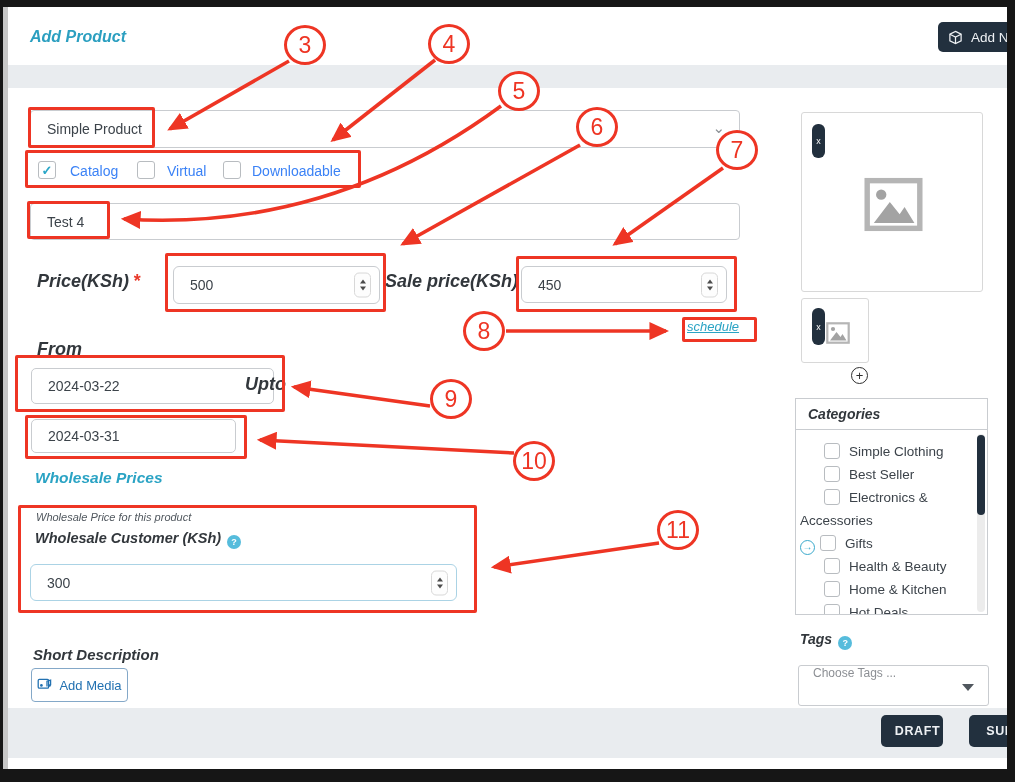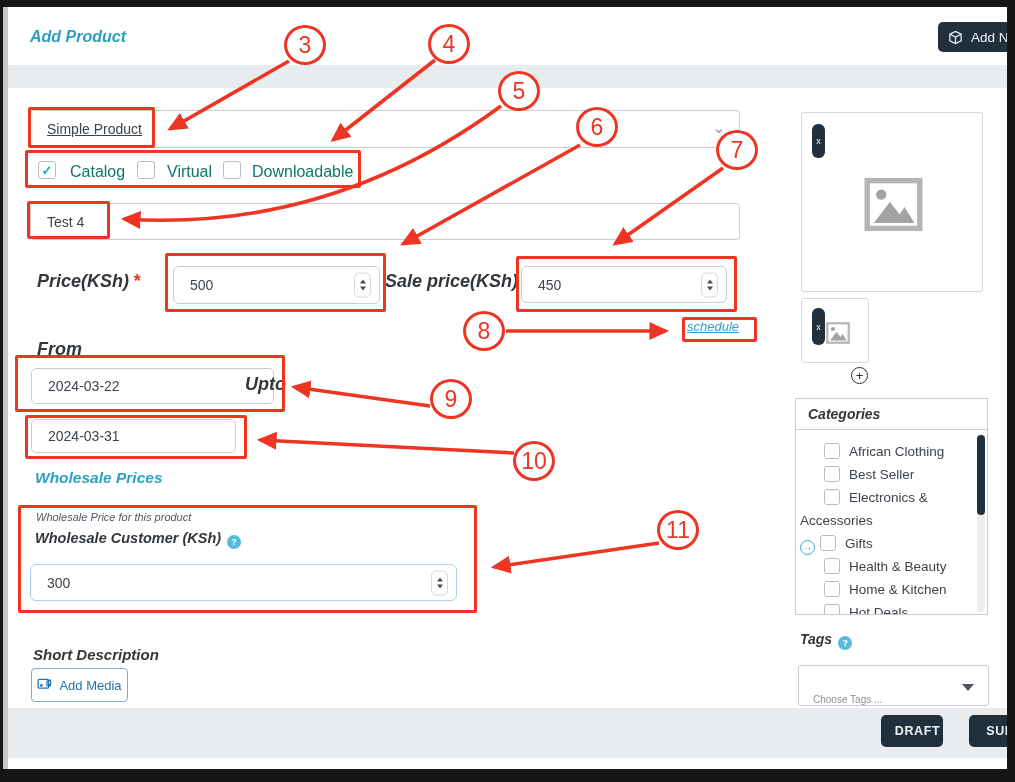--- a/index.html
+++ b/index.html
@@ -27,21 +27,21 @@
     font-family:"Liberation Sans",sans-serif; cursor:pointer;padding-left:11px;
   }
   .add-new-btn { left:938px; top:22px; width:90px; height:30px; font-size:13.5px; gap:8px; justify-content:flex-start; padding-left:10px; white-space:nowrap; }
   .draft-btn   { left:881px; top:715px; width:62px; height:32px; font-weight:bold; font-size:12.5px; letter-spacing:.6px; }
   .submit-btn  { left:969px; top:715px; width:75px; height:32px; font-weight:bold; font-size:12.5px; letter-spacing:.6px; }
 
   .field {
     background:#fff; border:1px solid #c9ccd0; border-radius:4px;
     font-size:14px; color:#3c434a; display:flex; align-items:center; padding-left:16px;
   }
-  .select-box { left:30px; top:110px; width:710px; height:38px;text-decoration:underline; }
+  .select-box { left:30px; top:110px; width:710px; height:38px; }
   .select-caret { position:absolute; right:14px; top:8px; color:#8a8f94; font-size:15px; }
   .name-input { left:30px; top:203px; width:710px; height:37px; }
   .num-input  { border-radius:6px; position:absolute; }
   .price-input{ left:173px; top:266px; width:207px; height:38px; }
   .sale-input { left:521px; top:266px; width:206px; height:37px; }
   .wh-input   { left:30px;  top:564px; width:427px; height:37px; border-color:#abd3e5; }
   .date-input { border-radius:5px; }
   .from-input { left:31px; top:368px; width:243px; height:36px; }
   .upto-input { left:31px; top:419px; width:205px; height:34px; }
 
@@ -75,21 +75,21 @@
   .add-media-btn {
     left:31px; top:668px; width:97px; height:34px; background:#fff;
     border:1px solid #84a8c8; border-radius:4px; color:#2271b1; font-size:13px;
     display:flex; align-items:center; justify-content:center; gap:6px; cursor:pointer;
     font-family:"Liberation Sans",sans-serif;
   }
 
   .cb { width:18px; height:18px; background:#fff; border:1px solid #b8bcc0; border-radius:3px;
         display:flex; align-items:center; justify-content:center;
         color:#2aa7c8; font-size:13px; font-weight:bold; }
-  .cb-label { font-size:16px; color:#0f766e; }
+  .cb-label { font-size:14px; color:#3b82f6; }
 
   
   .image-box { left:801px; top:112px; width:182px; height:180px; border:1px solid #d8d8d8; border-radius:3px; background:#fff; }
   .thumb-box { left:801px; top:298px; width:68px;  height:65px;  border:1px solid #d8d8d8; border-radius:3px; background:#fff; }
   .x-btn {
     position:absolute; background:#22303e; color:#fff; border:none; border-radius:6px;
     width:13px; font-size:9px; display:flex; align-items:center; justify-content:center; cursor:pointer;
   }
   .plus-btn {
     left:851px; top:367px; width:17px; height:17px; border:1.5px solid #2f2f2f; border-radius:50%;
@@ -104,21 +104,21 @@
   .cat-cb { display:inline-block; width:16px; height:16px; border:1px solid #b8bcc0; border-radius:3px; background:#fff;
             vertical-align:-3px; margin:0 9px 0 24px; }
   .cat-cb.after-icon { margin-left:5px; }
   .expand-icon { display:inline-block; width:15px; height:15px; border:1.5px solid #3aa9cc; border-radius:50%;
                  color:#3aa9cc; font-size:10px; line-height:12px; text-align:center; vertical-align:-2px; }
   .cat-scroll-track { left:977px; top:434px; width:8px; height:178px; background:#ececec; border-radius:4px; z-index:5; }
   .cat-scroll-thumb { left:977px; top:435px; width:8px; height:80px;  background:#22303e; border-radius:4px; z-index:6; }
 
   .tags-label { left:800px; top:631px; font-size:14px; }
   .tags-select { left:798px; top:665px; width:191px; height:41px; border:1px solid #c9ccd0; border-radius:3px;
-                 background:#fff; display:flex; align-items:flex-end; padding-left:14px; font-size:10px; color:#8c8f94; cursor:pointer; }
+                 background:#fff; display:flex; align-items:flex-start; padding-left:14px; font-size:12px; color:#8c8f94; cursor:pointer; }
   .tags-caret { position:absolute; right:14px; top:18px; width:0; height:0;
                 border-left:6px solid transparent; border-right:6px solid transparent; border-top:7px solid #50575e; }
 
   
   .ann-box { border:3px solid #ee3524; border-radius:2px; z-index:40; pointer-events:none; }
   .b3  { left:28px;  top:107px; width:127px; height:41px; }
   .b4  { left:25px;  top:150px; width:336px; height:38px; }
   .b5  { left:27px;  top:201px; width:83px;  height:38px; }
   .b6  { left:165px; top:253px; width:221px; height:59px; }
   .b7  { left:516px; top:256px; width:221px; height:56px; }
@@ -268,21 +268,21 @@
 
   <button class="abs plus-btn">
     <span>+</span>
   </button>
 
   <div class="abs cat-panel">
     <div class="cat-header">
       <span class="cat-title">Categories</span>
     </div>
     <div class="cat-list">
-      <div><span class="cat-cb"></span><span>African Clothing</span></div>
+      <div><span class="cat-cb"></span><span>Simple Clothing</span></div>
       <div><span class="cat-cb"></span><span>Best Seller</span></div>
       <div><span class="cat-cb"></span><span>Electronics &amp; Accessories</span></div>
       <div><span class="expand-icon">→</span><span class="cat-cb after-icon"></span><span>Gifts</span></div>
       <div><span class="cat-cb"></span><span>Health &amp; Beauty</span></div>
       <div><span class="cat-cb"></span><span>Home &amp; Kitchen</span></div>
       <div><span class="cat-cb"></span><span>Hot Deals</span></div>
     </div>
   </div>
   <div class="abs cat-scroll-track"></div>
   <div class="abs cat-scroll-thumb"></div>

